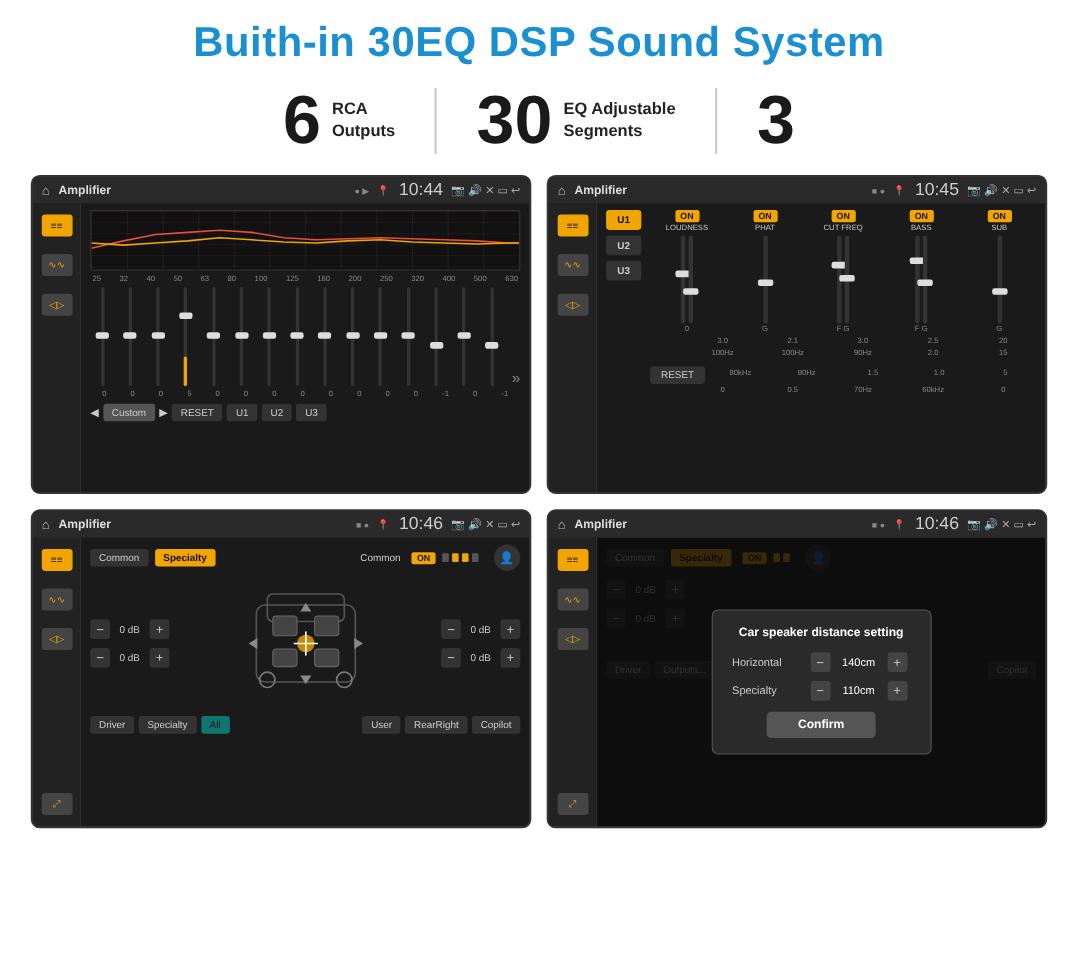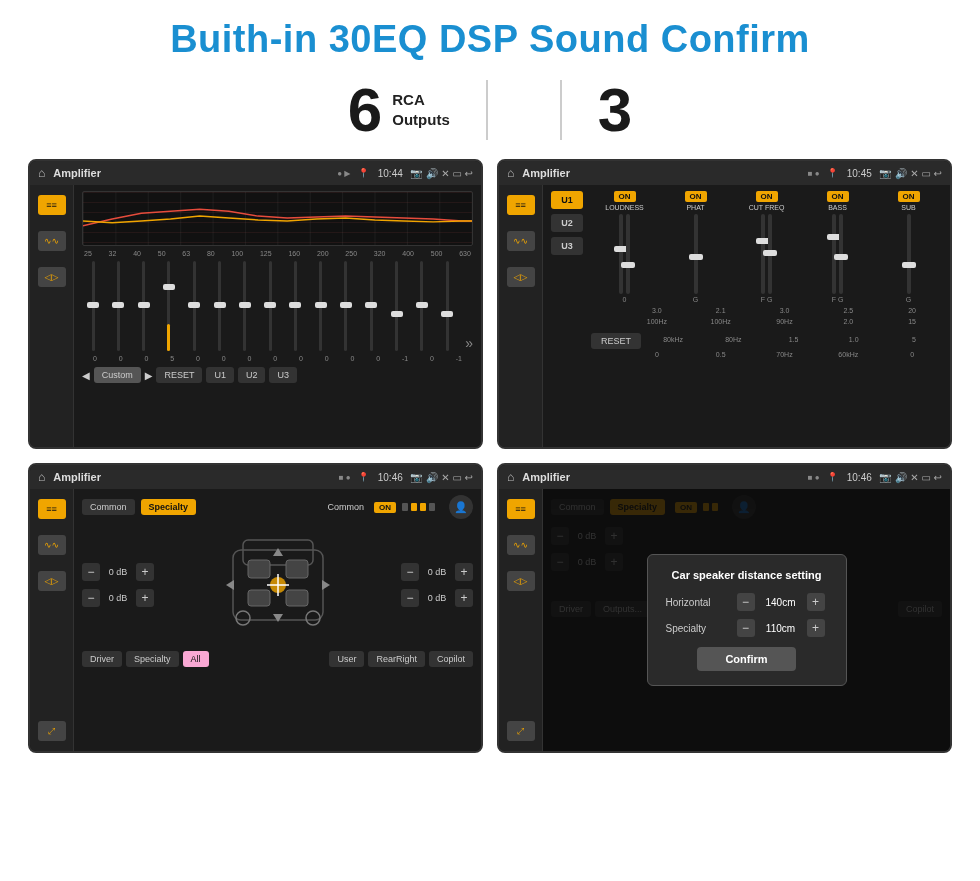--- a/index.html
+++ b/index.html
@@ -94,21 +94,21 @@
       font-size: 12px;
       color: #bbb;
     }
     .topbar-title {
       font-weight: bold;
       font-size: 11px;
       color: #ddd;
       flex: 1;
     }
     .topbar-time {
-      font-size: 10px;
+      font-size: 16px;
       color: #ccc;
     }
     .topbar-icons {
       display: flex;
       gap: 4px;
       color: #aaa;
       font-size: 10px;
     }
 
     
@@ -432,21 +432,21 @@
     .sp-position-btn {
       background: #333;
       color: #ccc;
       border: none;
       border-radius: 3px;
       font-size: 9px;
       padding: 3px 8px;
       cursor: pointer;
     }
     .sp-position-btn.active {
-      background: #f9a8d4;
+      background: #0f766e;
       color: #111;
     }
     .sp-spacer {
       flex: 1;
     }
 
     
     .dialog-overlay {
       position: absolute;
       top: 0; left: 0; right: 0; bottom: 0;
@@ -532,29 +532,31 @@
       top: 0; left: 0; right: 0; bottom: 0;
       width: 100%;
       height: 100%;
     }
   </style>
 </head>
 <body>
 
 <div class="page-wrapper">
 
-  <h1 class="main-title">Buith-in 30EQ DSP Sound Confirm</h1>
+  <h1 class="main-title">Buith-in 30EQ DSP Sound System</h1>
 
   <div class="stats-row">
     <div class="stat-item">
       <span class="stat-number">6</span>
       <span class="stat-label">RCA<br>Outputs</span>
     </div>
     <div class="stat-divider"></div>
     <div class="stat-item">
+      <span class="stat-number">30</span>
+      <span class="stat-label">EQ Adjustable<br>Segments</span>
     </div>
     <div class="stat-divider"></div>
     <div class="stat-item">
       <span class="stat-number">3</span>
     </div>
   </div>
 
   <div class="screens-grid">
 
     <div class="screen-panel">

